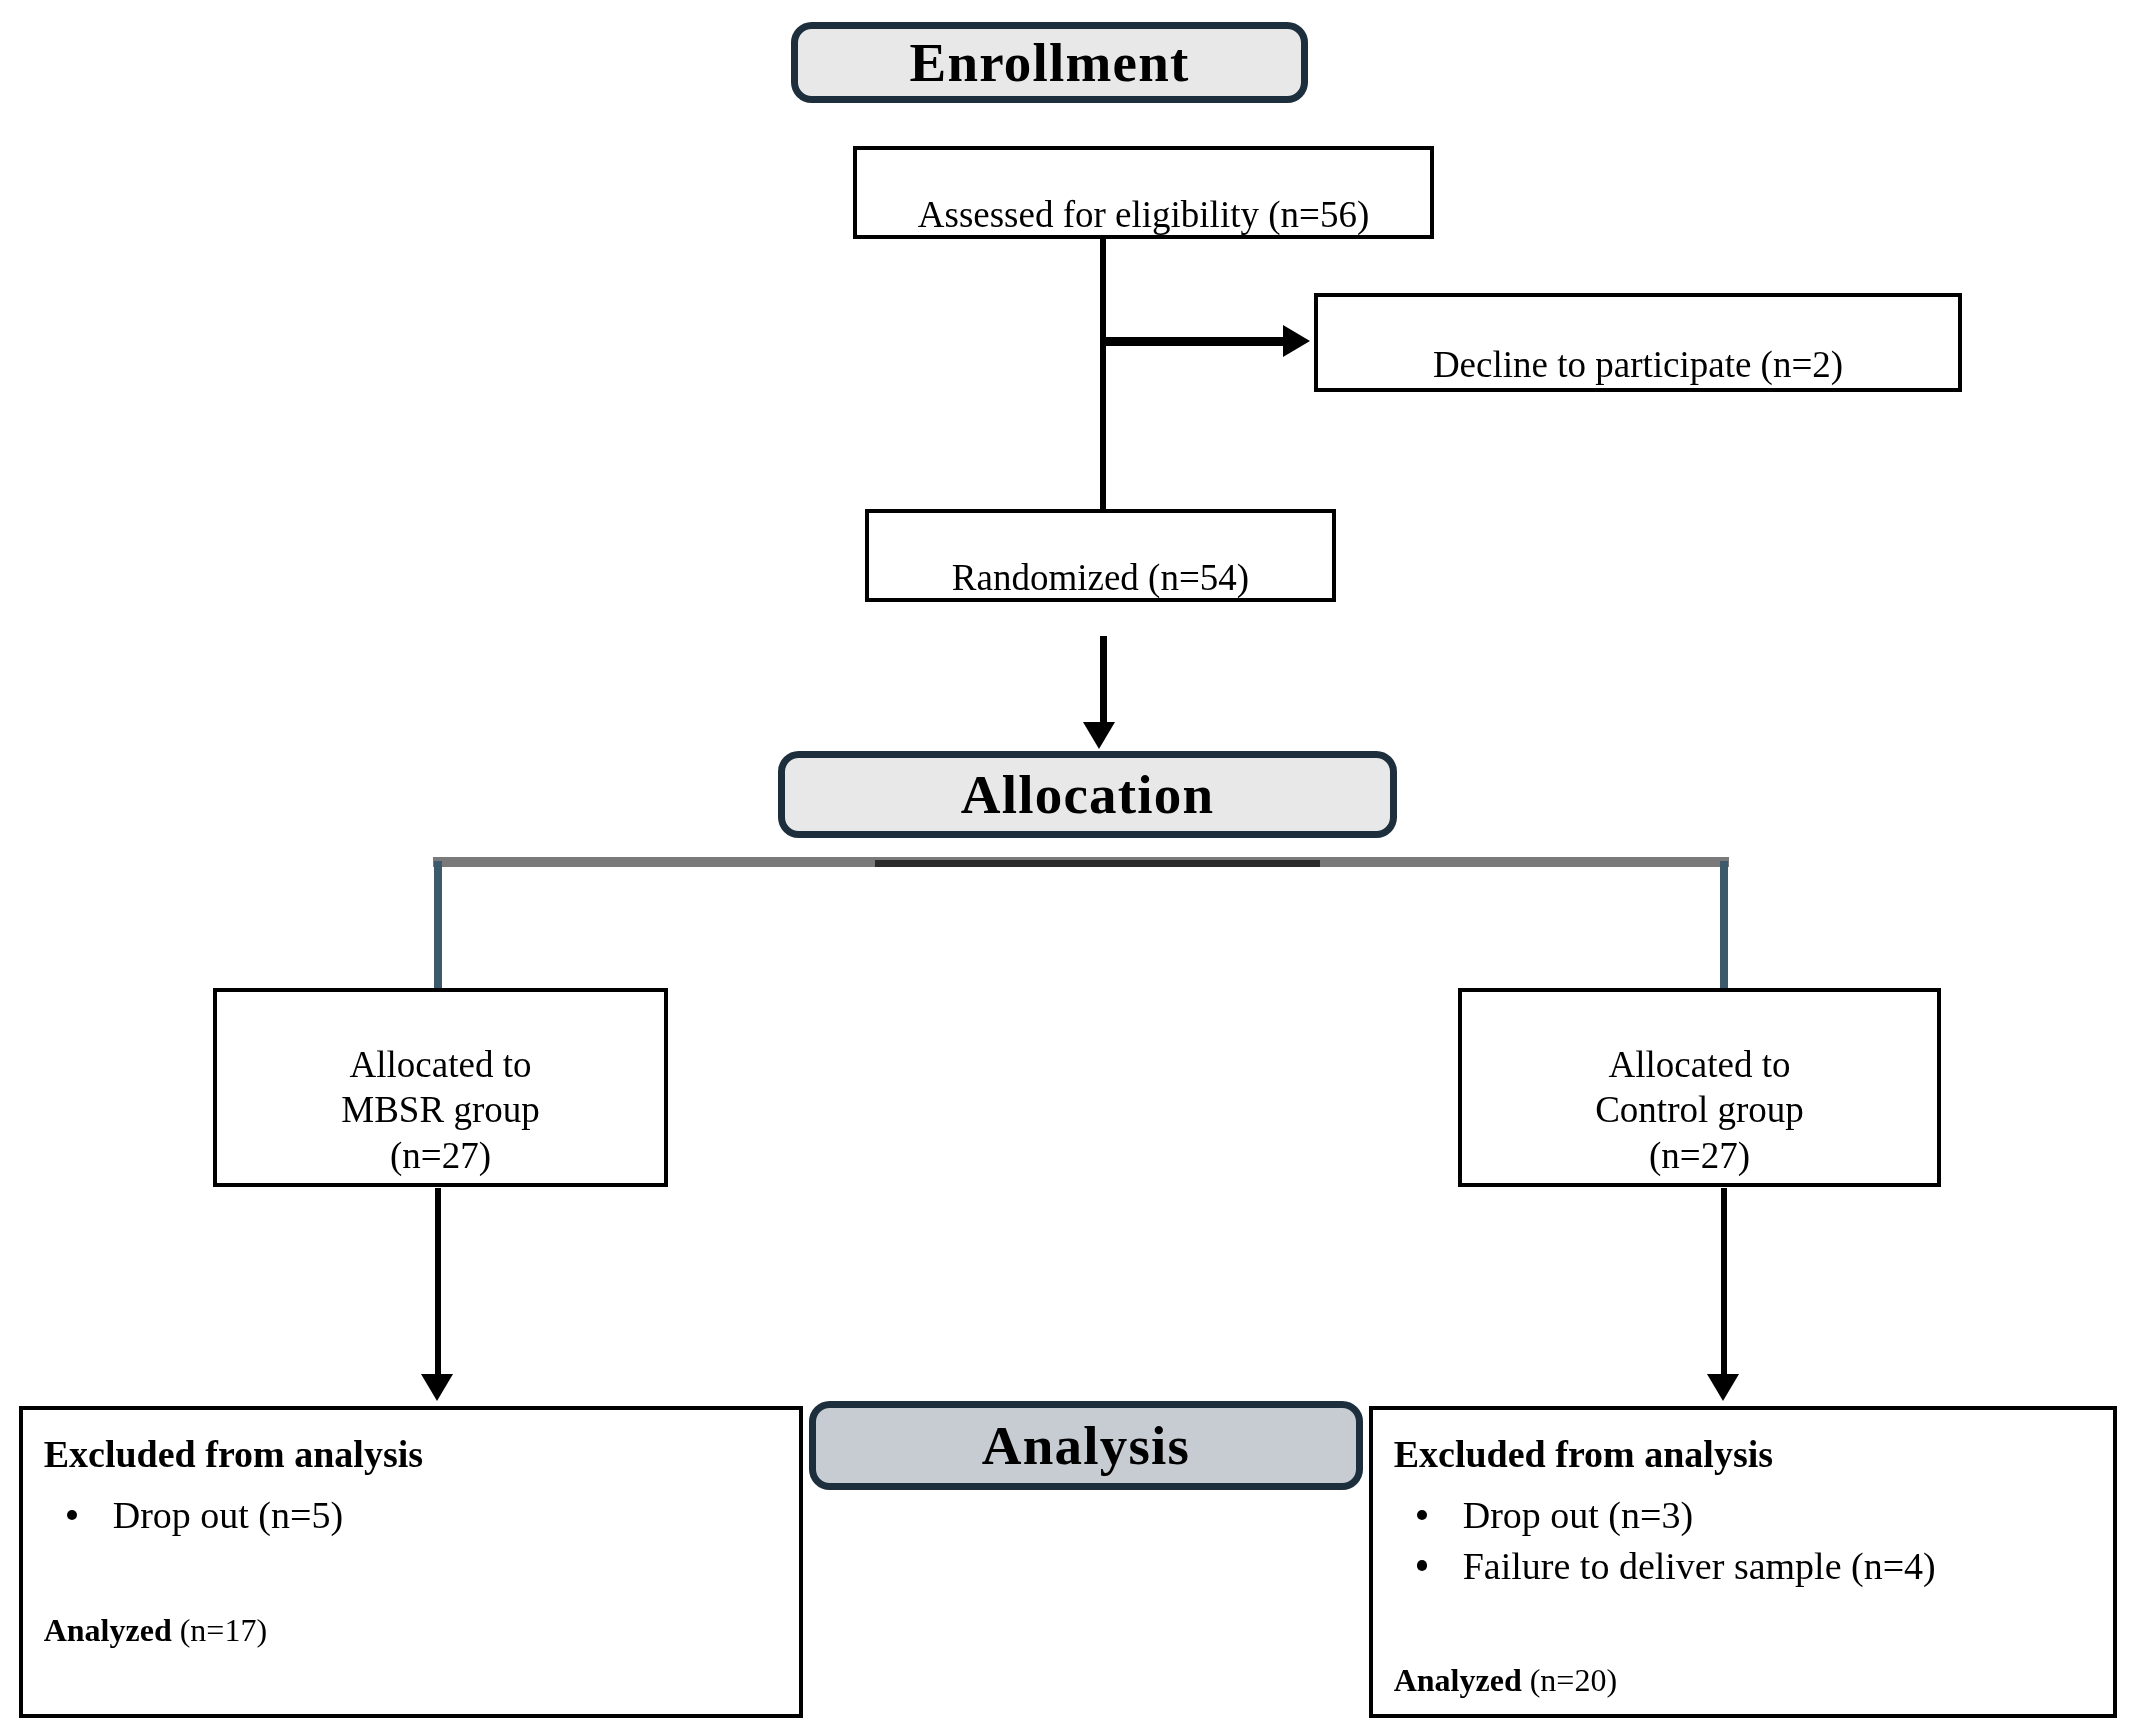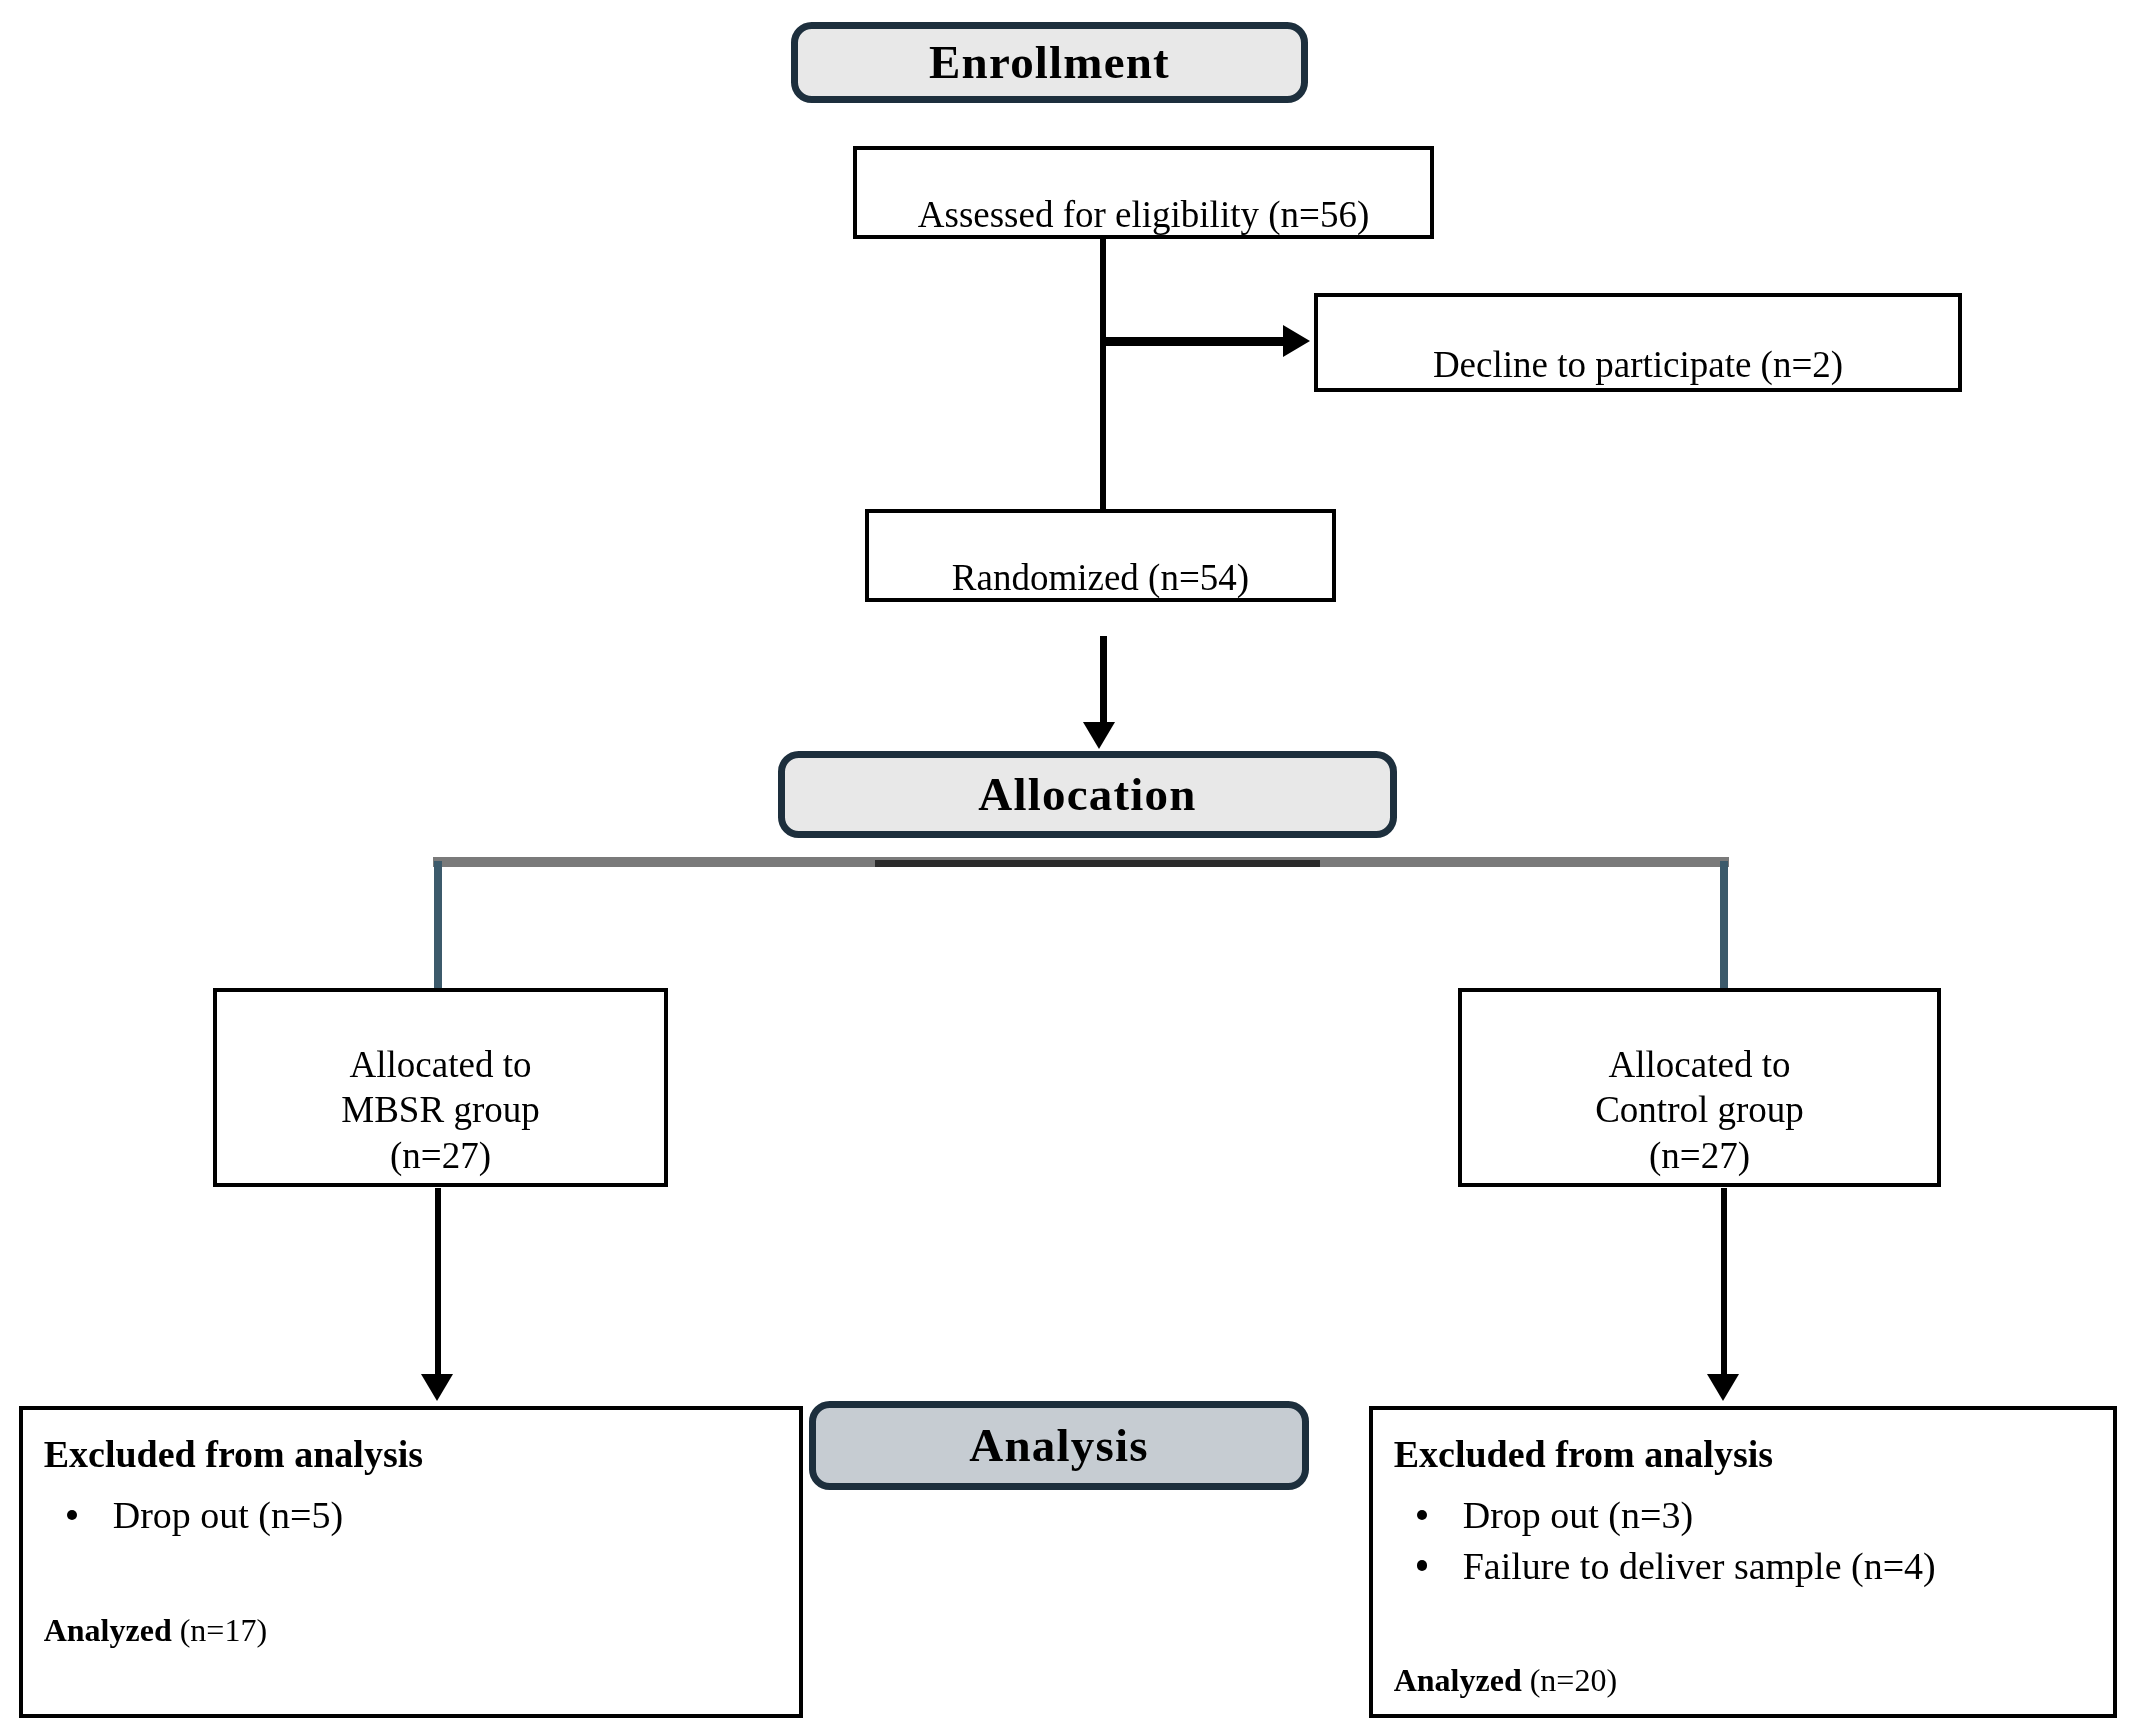--- a/index.html
+++ b/index.html
@@ -22,21 +22,21 @@
     border:7.2px solid #1d2f3d;
     border-radius:20.7px;
     background:#e8e8e8;
     display:flex;
     align-items:center;
     justify-content:center;
     box-sizing:border-box;
   }
   .stage-box .stage-label{
     font-weight:bold;
-    font-size:47px;
+    font-size:55px;
     letter-spacing:1.2px;
     color:#000;
     line-height:1;
     white-space:nowrap;
   }
   .stage-box.analysis{ background:#c6ccd2; }
 
   
   .node{
     position:absolute;
@@ -188,21 +188,21 @@
         <span class="bullet-dot"></span>
         <span>Drop out (n=5)</span>
       </li>
     </ul>
     <div class="oc-gap"></div>
     <div class="oc-foot">
       <b>Analyzed</b><span> (n=17)</span>
     </div>
   </div>
 
-  <div class="stage-box analysis" style="left:809px; top:1401px; width:500px; height:89px;">
+  <div class="stage-box analysis" style="left:809px; top:1401px; width:554px; height:89px;">
     <span class="stage-label">Analysis</span>
   </div>
 
   <div class="outcome" style="left:1369px; top:1406px; width:748px; height:312px;">
     <div class="oc-head">Excluded from analysis</div>
     <ul class="oc-list">
       <li>
         <span class="bullet-dot"></span>
         <span>Drop out (n=3)</span>
       </li>

